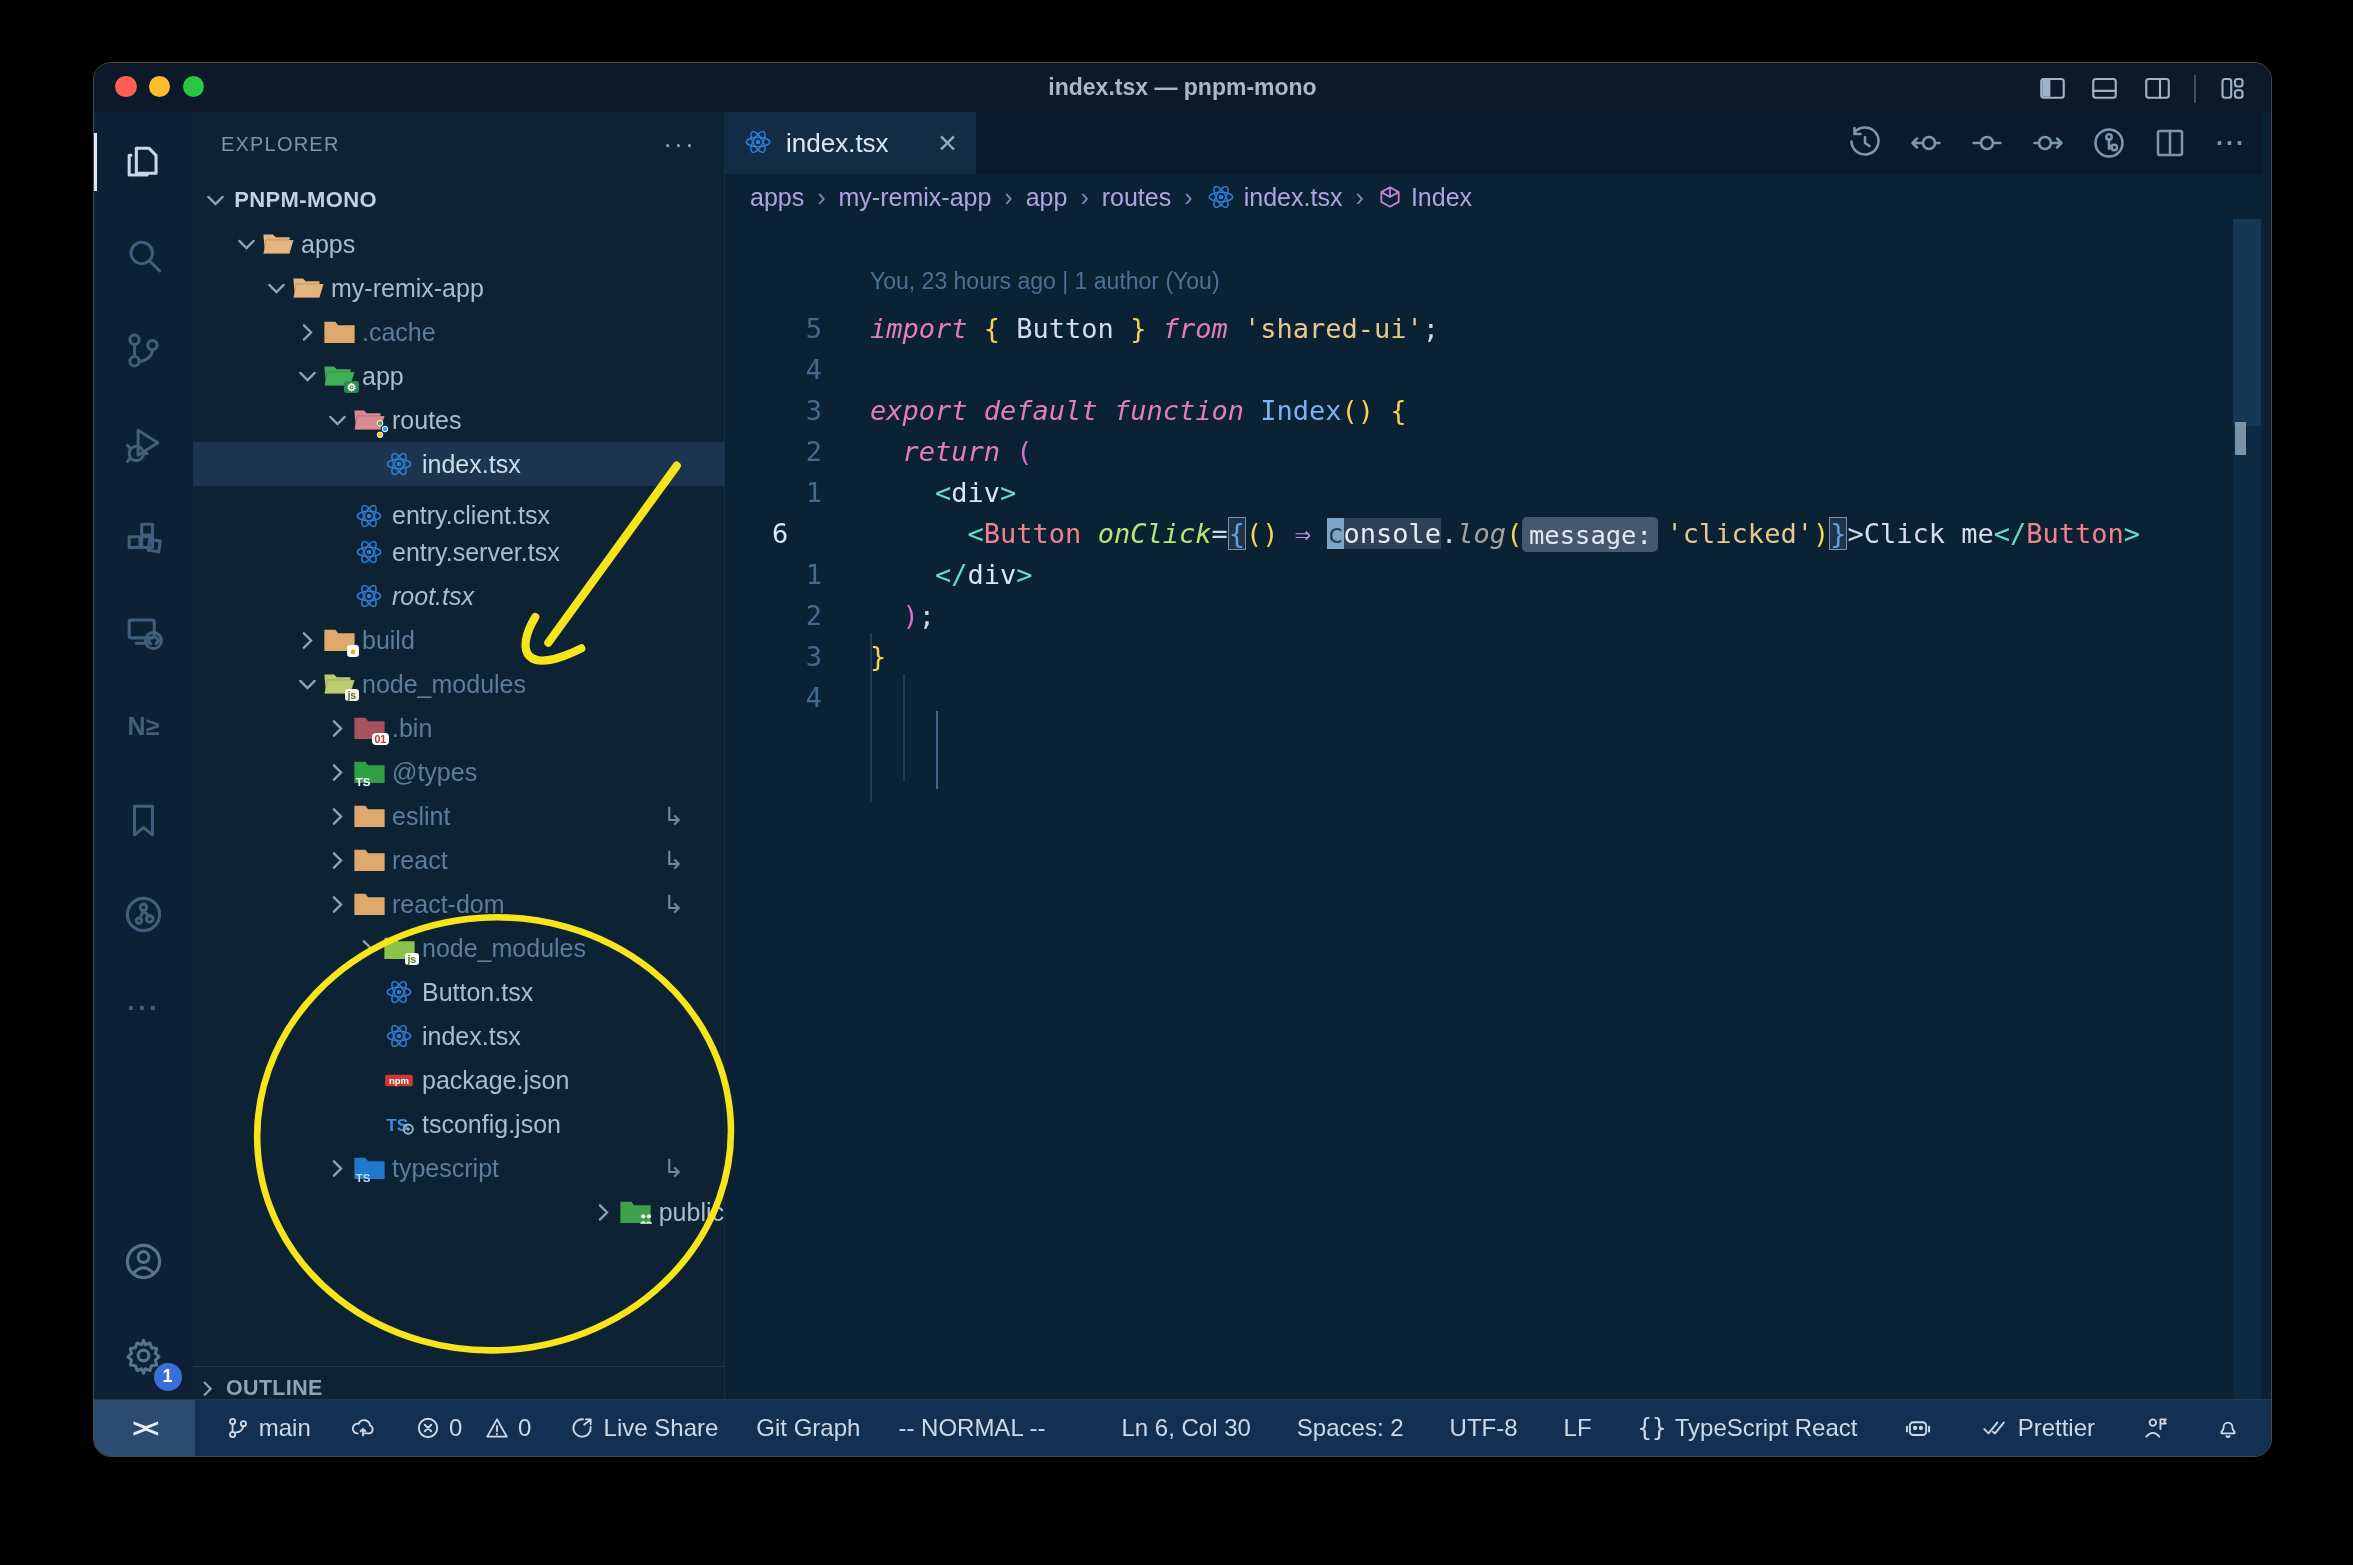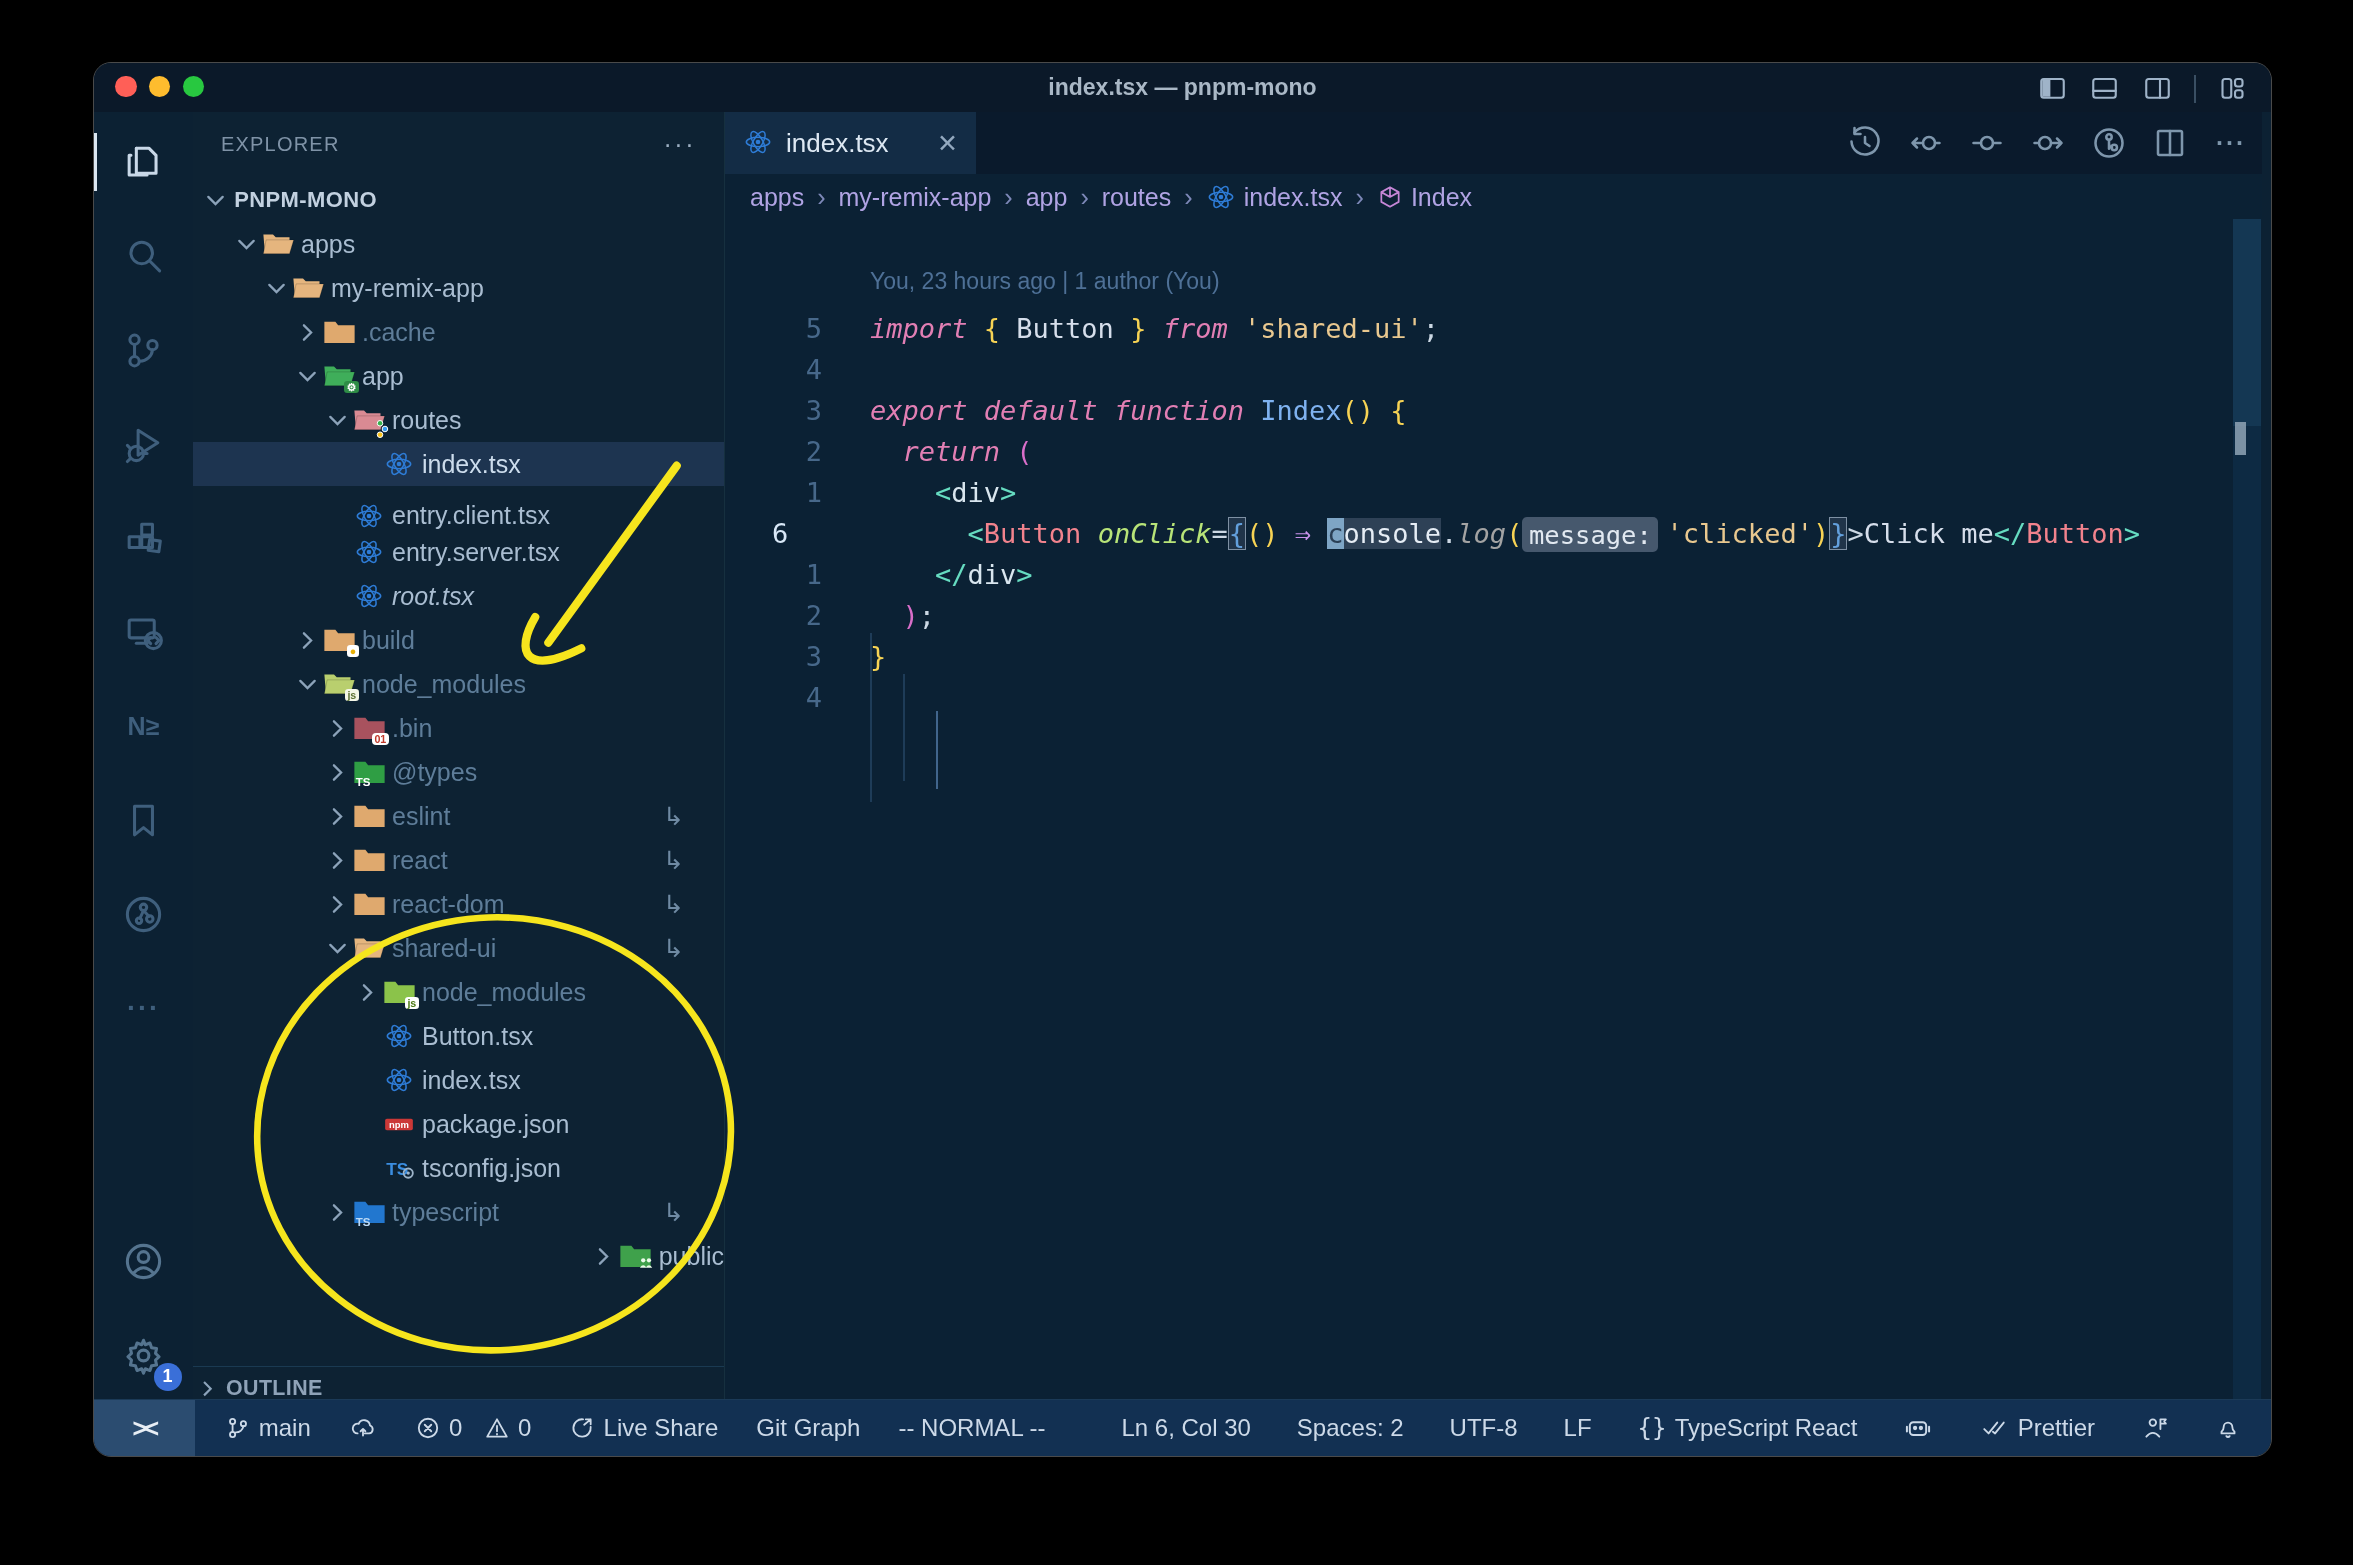--- a/index.html
+++ b/index.html
@@ -495,35 +495,20 @@
               </svg>
             </span>
             <span class="ticon">
               <svg width="33" height="28" viewBox="0 0 24 20">
                 <path d="M1 2.5 h8 l2 2.5 h12 v13 h-22 z" fill="#dfa96e"></path>
               </svg>
             </span>
             <span class="tlabel">react-dom</span>
             <span class="symlink">↳</span>
           </div>
-          <div class="row dim" style="padding-left: 130px;">
-            <span class="chev">
-              <svg width="23" height="23" viewBox="0 0 16 16">
-                <path d="M3 5.5 l5 5 5 -5" stroke="#8ca3ba" stroke-width="1.6" fill="none" stroke-linecap="round"></path>
-              </svg>
-            </span>
-            <span class="ticon">
-              <svg width="33" height="28" viewBox="0 0 24 20">
-                <path d="M1 3 h7 l2 2 h10 v2 h-16 l-2 8 z" fill="#e5b57e"></path>
-                <path d="M3 7 h20 l-3 10 h-19 z" fill="#e5b57e" stroke="rgba(0,0,0,.25)" stroke-width="0.5"></path>
-              </svg>
-            </span>
-            <span class="tlabel">shared-ui</span>
-            <span class="symlink">↳</span>
-          </div>
           <div class="row dim" style="padding-left: 160px;">
             <span class="chev">
               <svg width="23" height="23" viewBox="0 0 16 16">
                 <path d="M5.5 3 l5 5 -5 5" stroke="#8ca3ba" stroke-width="1.6" fill="none" stroke-linecap="round"></path>
               </svg>
             </span>
             <span class="ticon">
               <span style="position:relative;display:inline-flex;">
                 <svg width="33" height="28" viewBox="0 0 24 20">
                   <path d="M1 2.5 h8 l2 2.5 h12 v13 h-22 z" fill="#8bc34a"></path>

